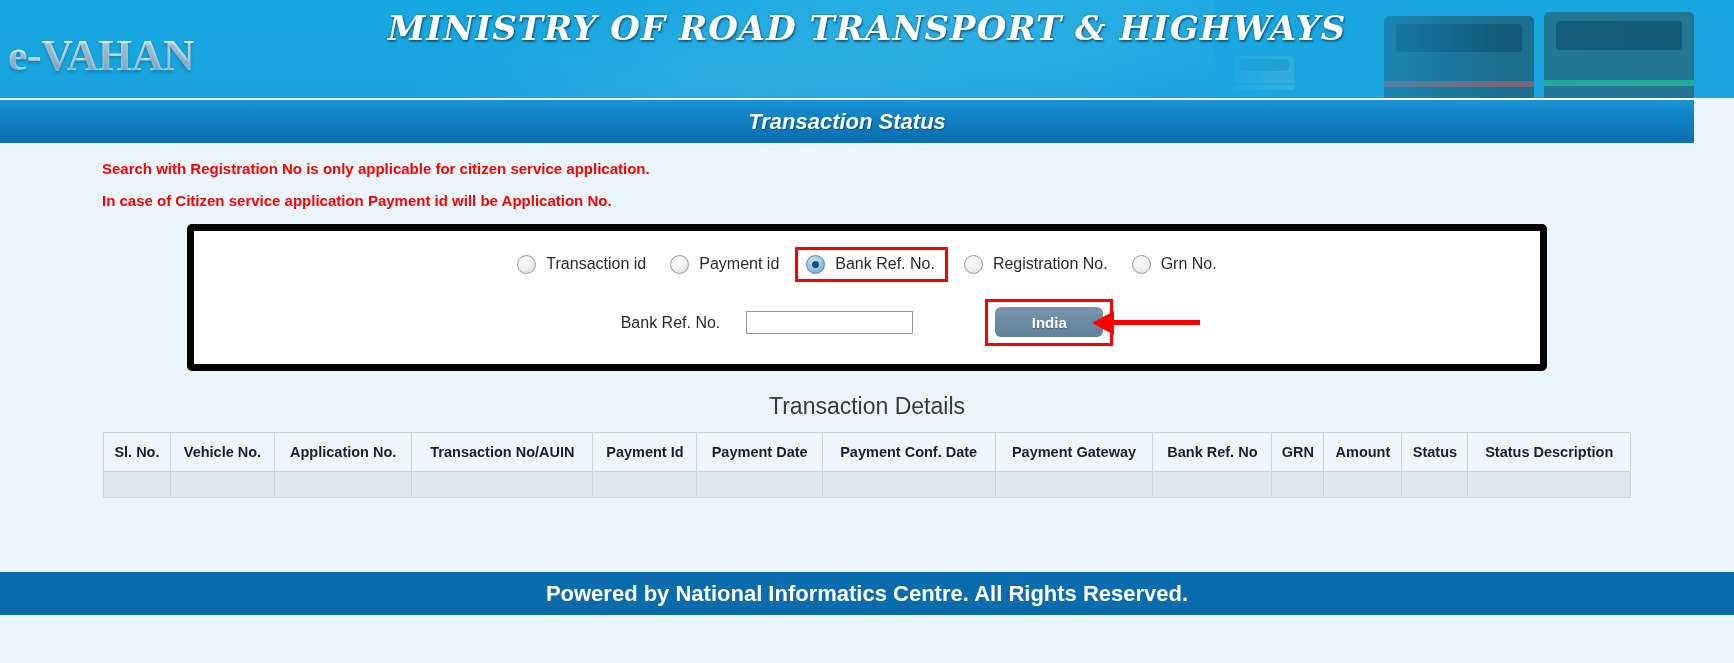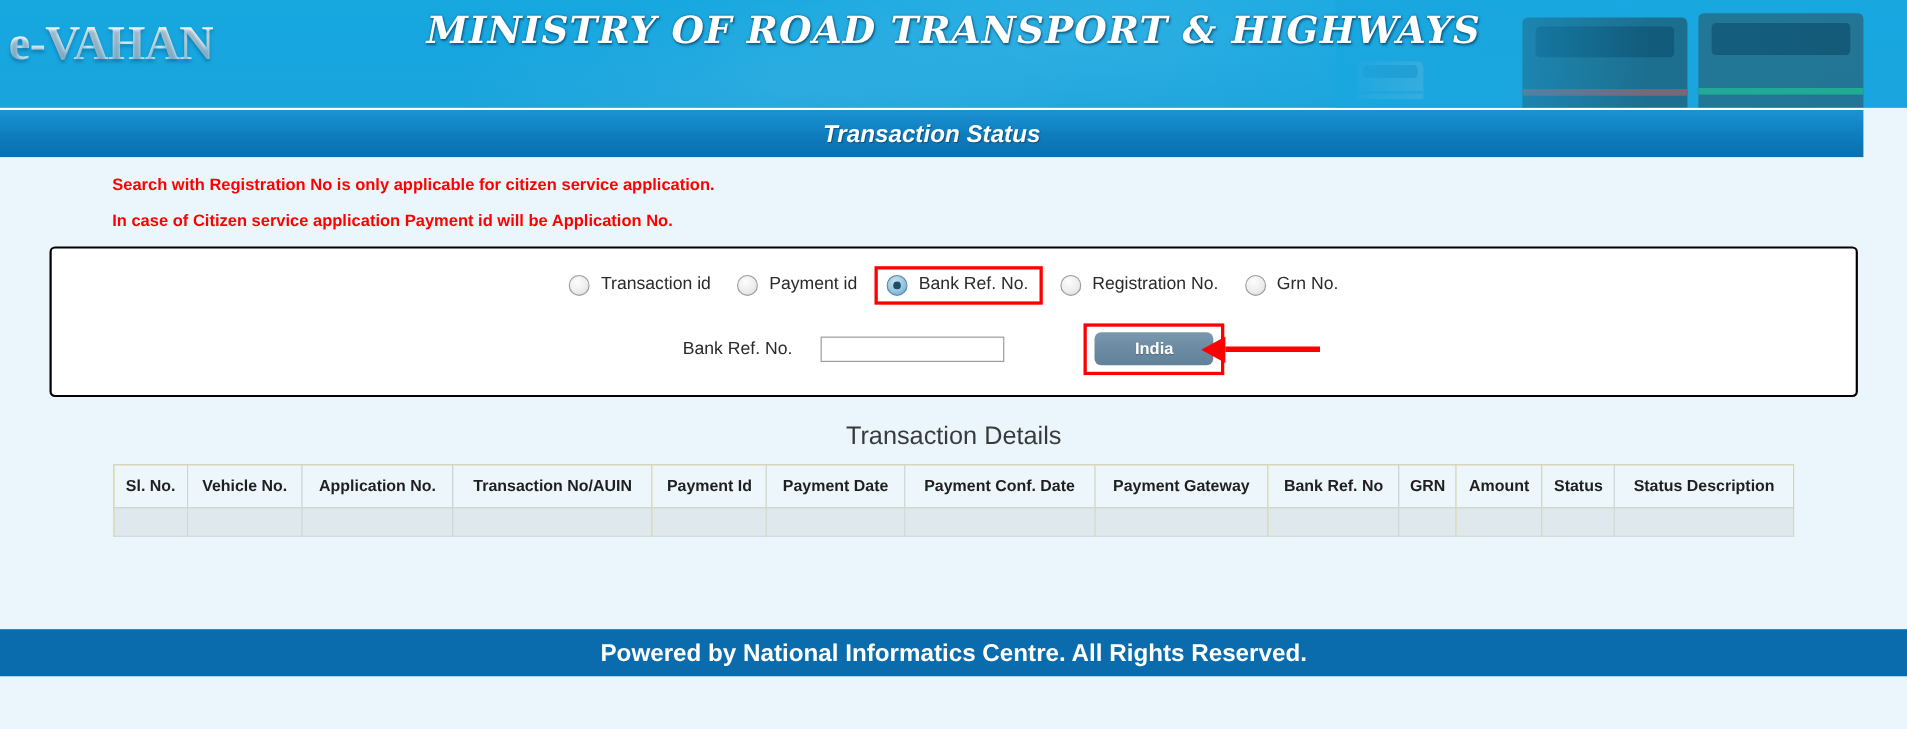--- a/index.html
+++ b/index.html
@@ -42,21 +42,21 @@
     opacity: 0.85;
   }
   .bus .glass {
     position:absolute; left:8%; top:10%; width:84%; height:34%;
     background: rgba(18,40,60,0.85); border-radius: 4px;
   }
   .bus .stripe {
     position:absolute; left:0; bottom:14%; width:100%; height:7%;
   }
   .logo {
-    position: absolute; left: 8px; top: 14px;
+    position: absolute; left: 8px; top: 30px;
     font-family: "Liberation Serif", serif;
     font-size: 44px; font-weight: 700;
     letter-spacing: -0.5px;
     background: linear-gradient(180deg,#ffffff 0%,#e7f6fb 40%,#bfe2f0 75%,#ffffff 100%);
     -webkit-background-clip: text; background-clip: text;
     color: transparent;
     text-shadow: 0 2px 3px rgba(0,60,100,0.35);
   }
   .banner-titles {
     position: absolute; left: 0; top: 8px; width: 1734px;
@@ -98,23 +98,23 @@
     padding: 0 0 0 0;
   }
   .notices { padding: 18px 0 0 102px; }
   .notice {
     color: #ff0000; font-size: 15px; font-weight: 700;
     margin-bottom: 15px; line-height: 1.1;
   }
 
   .form-panel {
     margin: 4px auto 4px auto;
-    width: 1644px;
+    width: 1360px;
     background: #ffffff;
-    border: 2px solid #000000;
+    border: 7px solid #000000;
     border-radius: 5px;
     padding: 14px 0 18px 0;
   }
   .radio-row {
     display: flex; align-items: center; justify-content: center;
     gap: 0px; height: 38px; position: relative;
   }
   .radio-opt {
     display: flex; align-items: center; gap: 10px;
     padding: 4px 12px;

